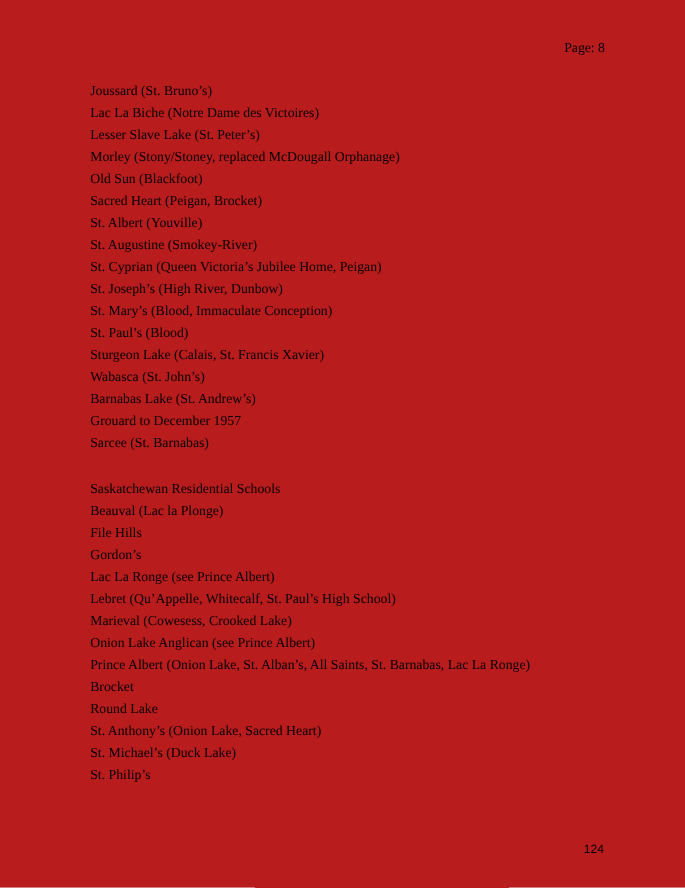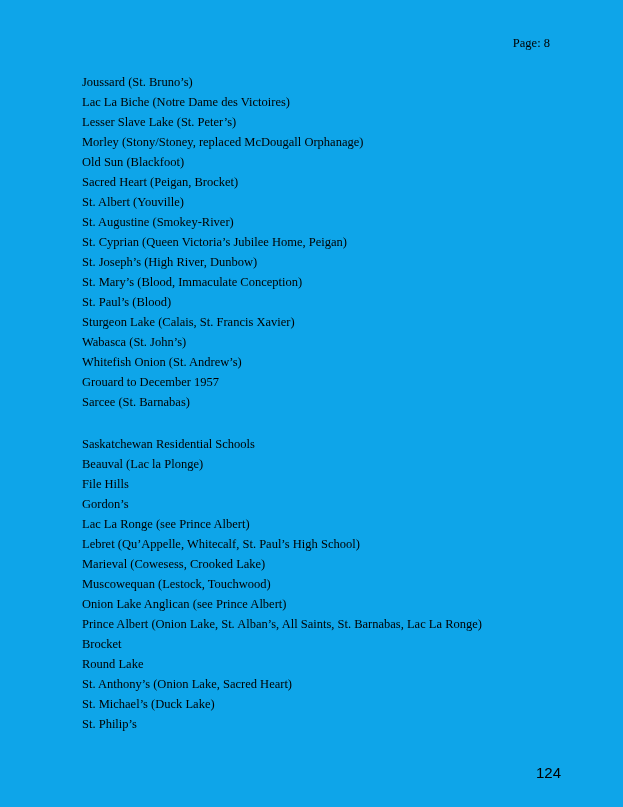--- a/index.html
+++ b/index.html
@@ -4,21 +4,21 @@
 <style>
   html, body {
     margin: 0;
     padding: 0;
     background: #ffffff;
   }
   .page {
     position: relative;
     width: 623px;
     height: 807px;
-    background: #0ea5e9;
+    background: #b91c1c;
     overflow: hidden;
     font-family: "Liberation Serif", "DejaVu Serif", serif;
     color: #000000;
   }
   .header-label {
     position: absolute;
     top: 36px;
     right: 73px;
     font-size: 12.5px;
     line-height: 15px;
@@ -40,23 +40,23 @@
   }
   .section-gap {
     height: 22px;
   }
   .section-heading {
     font-weight: normal;
   }
   .footer-number {
     position: absolute;
     top: 766px;
-    right: 62px;
+    right: 74px;
     font-family: "Liberation Sans", "DejaVu Sans", sans-serif;
-    font-size: 15px;
+    font-size: 11px;
     line-height: 13px;
     white-space: nowrap;
   }
 </style>
 </head>
 <body>
 
 <div class="page">
 
   <div class="header-label">Page: 8</div>
@@ -86,21 +86,21 @@
         <div class="line">St. Joseph’s (High River, Dunbow)</div>
 
         <div class="line">St. Mary’s (Blood, Immaculate Conception)</div>
 
         <div class="line">St. Paul’s (Blood)</div>
 
         <div class="line">Sturgeon Lake (Calais, St. Francis Xavier)</div>
 
         <div class="line">Wabasca (St. John’s)</div>
 
-        <div class="line">Whitefish Onion (St. Andrew’s)</div>
+        <div class="line">Barnabas Lake (St. Andrew’s)</div>
 
         <div class="line">Grouard to December 1957</div>
 
         <div class="line">Sarcee (St. Barnabas)</div>
       </div>
 
     <div class="section-gap"></div>
 
     <div class="line section-heading">Saskatchewan Residential Schools</div>
 
@@ -111,21 +111,20 @@
         <div class="line">File Hills</div>
 
         <div class="line">Gordon’s</div>
 
         <div class="line">Lac La Ronge (see Prince Albert)</div>
 
         <div class="line">Lebret (Qu’Appelle, Whitecalf, St. Paul’s High School)</div>
 
         <div class="line">Marieval (Cowesess, Crooked Lake)</div>
 
-        <div class="line">Muscowequan (Lestock, Touchwood)</div>
 
         <div class="line">Onion Lake Anglican (see Prince Albert)</div>
 
         <div class="line">Prince Albert (Onion Lake, St. Alban’s, All Saints, St. Barnabas, Lac La Ronge)</div>
 
         <div class="line">Brocket</div>
 
         <div class="line">Round Lake</div>
 
         <div class="line">St. Anthony’s (Onion Lake, Sacred Heart)</div>

